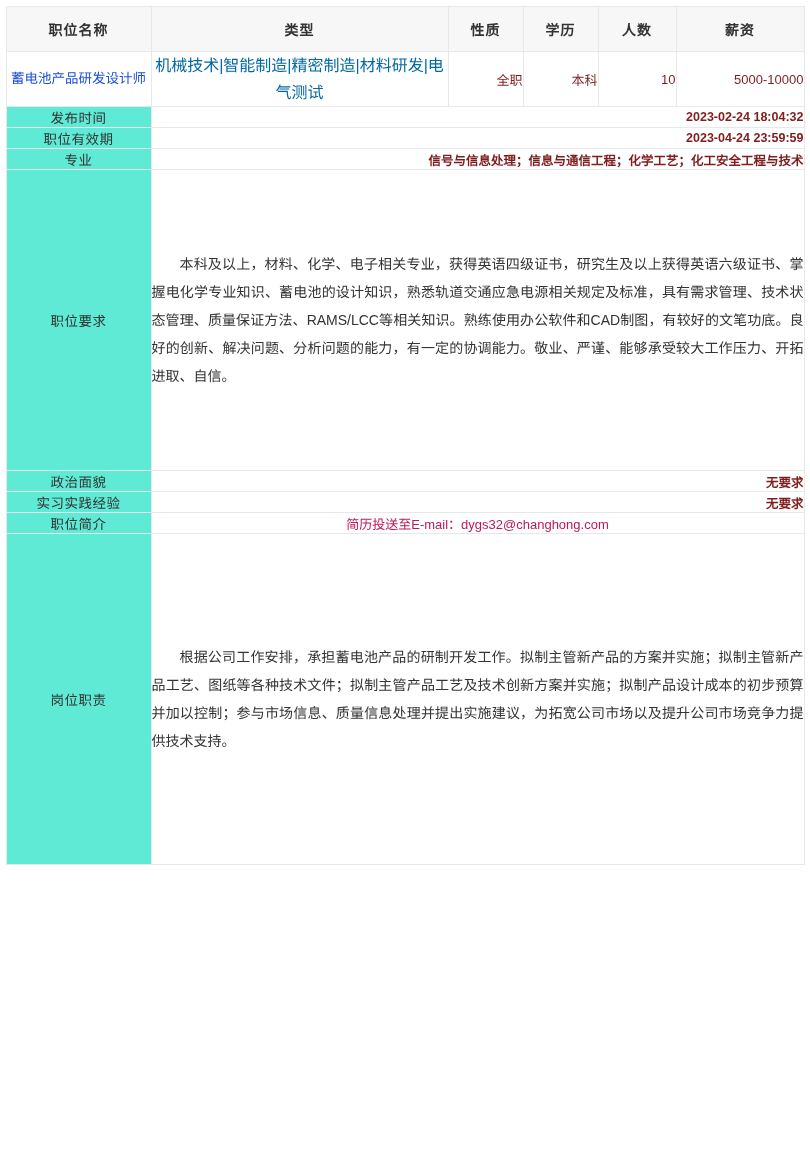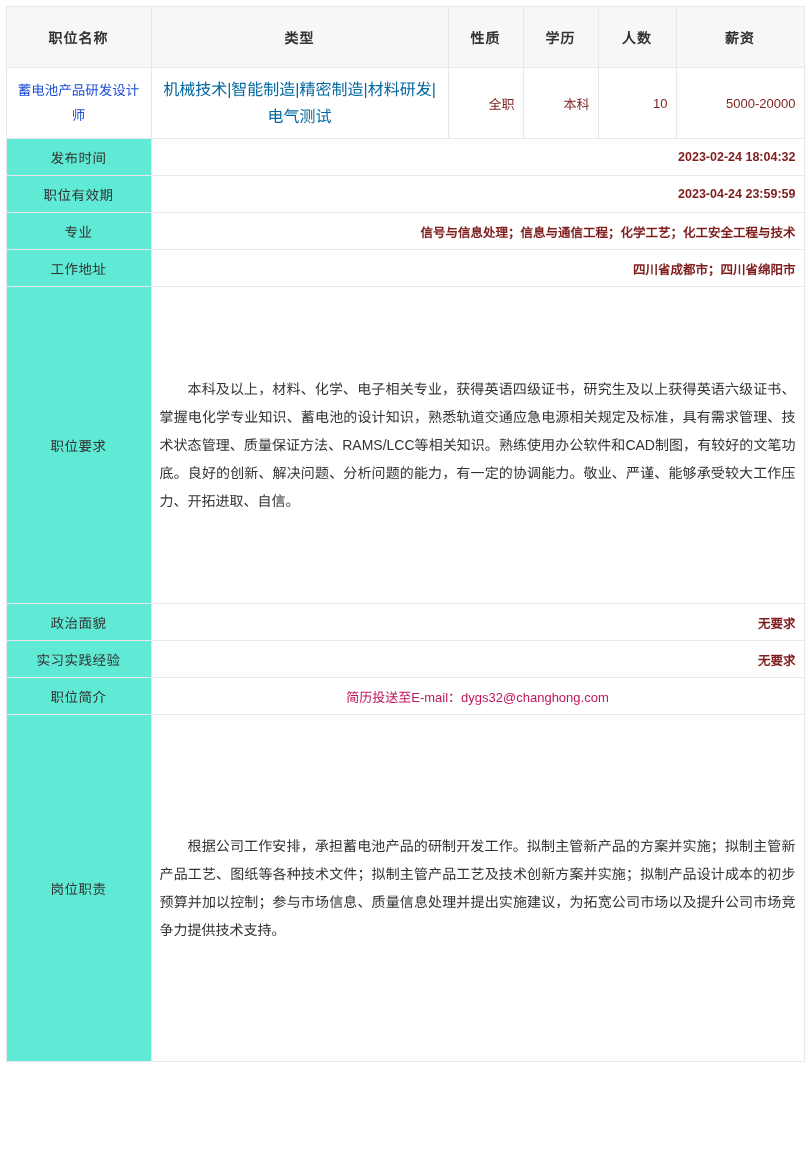--- a/index.html
+++ b/index.html
@@ -15,21 +15,21 @@
   }
   .job-table {
     width: 798px;
     margin: 6px auto 0 auto;
     border-collapse: collapse;
     table-layout: fixed;
     border: 1px solid #e8e8e8;
   }
   .job-table td, .job-table th {
     border: 1px solid #e8e8e8;
-    padding: 8px;
+    padding: 0;
     vertical-align: middle;
   }
   .head-cell {
     background: #f7f7f7;
     font-weight: bold;
     font-size: 14px;
     color: #333333;
     text-align: center;
     height: 44px;
     letter-spacing: 1px;
@@ -115,42 +115,38 @@
       <th class="head-cell">人数</th>
       <th class="head-cell">薪资</th>
     </tr>
 
     <tr>
       <td class="row-title-cell">蓄电池产品研发设计师</td>
       <td class="type-cell">机械技术|智能制造|精密制造|材料研发|电气测试</td>
       <td class="val-cell">全职</td>
       <td class="val-cell">本科</td>
       <td class="val-cell">10</td>
-      <td class="val-cell">5000-20000</td>
+      <td class="val-cell">5000-10000</td>
     </tr>
 
     <tr>
       <td class="label-cell">发布时间</td>
       <td class="val-cell small" colspan="5">2023-02-24 18:04:32</td>
     </tr>
 
     <tr>
       <td class="label-cell">职位有效期</td>
       <td class="val-cell small" colspan="5">2023-04-24 23:59:59</td>
     </tr>
 
     <tr>
       <td class="label-cell">专业</td>
       <td class="val-cell small" colspan="5">信号与信息处理；信息与通信工程；化学工艺；化工安全工程与技术</td>
     </tr>
 
-    <tr>
-      <td class="label-cell">工作地址</td>
-      <td class="val-cell small" colspan="5">四川省成都市；四川省绵阳市</td>
-    </tr>
 
     <tr>
       <td class="label-cell">职位要求</td>
       <td class="para-cell para-req pad-req" colspan="5">本科及以上，材料、化学、电子相关专业，获得英语四级证书，研究生及以上获得英语六级证书、掌握电化学专业知识、蓄电池的设计知识，熟悉轨道交通应急电源相关规定及标准，具有需求管理、技术状态管理、质量保证方法、RAMS/LCC等相关知识。熟练使用办公软件和CAD制图，有较好的文笔功底。良好的创新、解决问题、分析问题的能力，有一定的协调能力。敬业、严谨、能够承受较大工作压力、开拓进取、自信。</td>
     </tr>
 
     <tr>
       <td class="label-cell">政治面貌</td>
       <td class="val-cell small" colspan="5">无要求</td>
     </tr>

